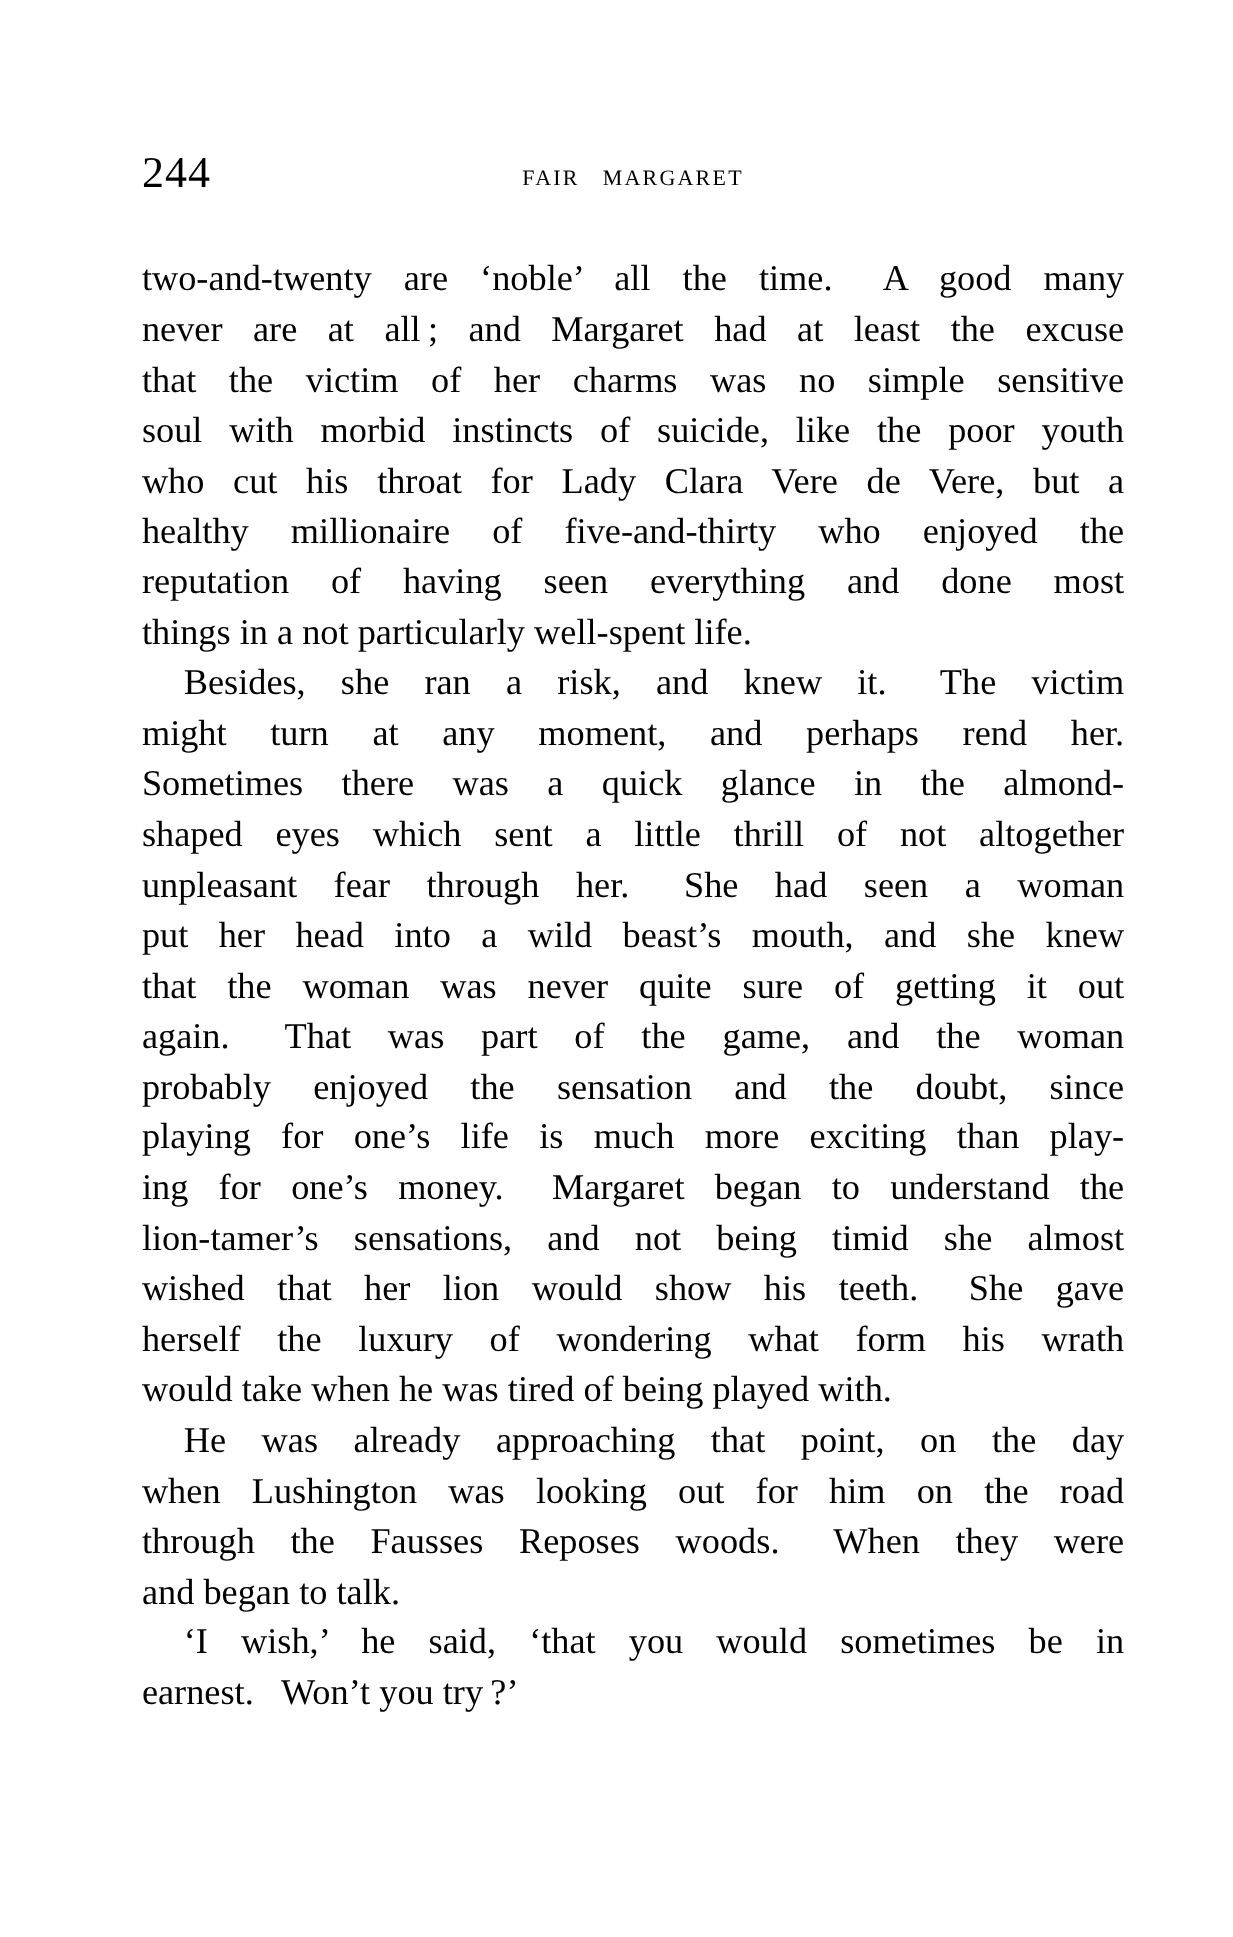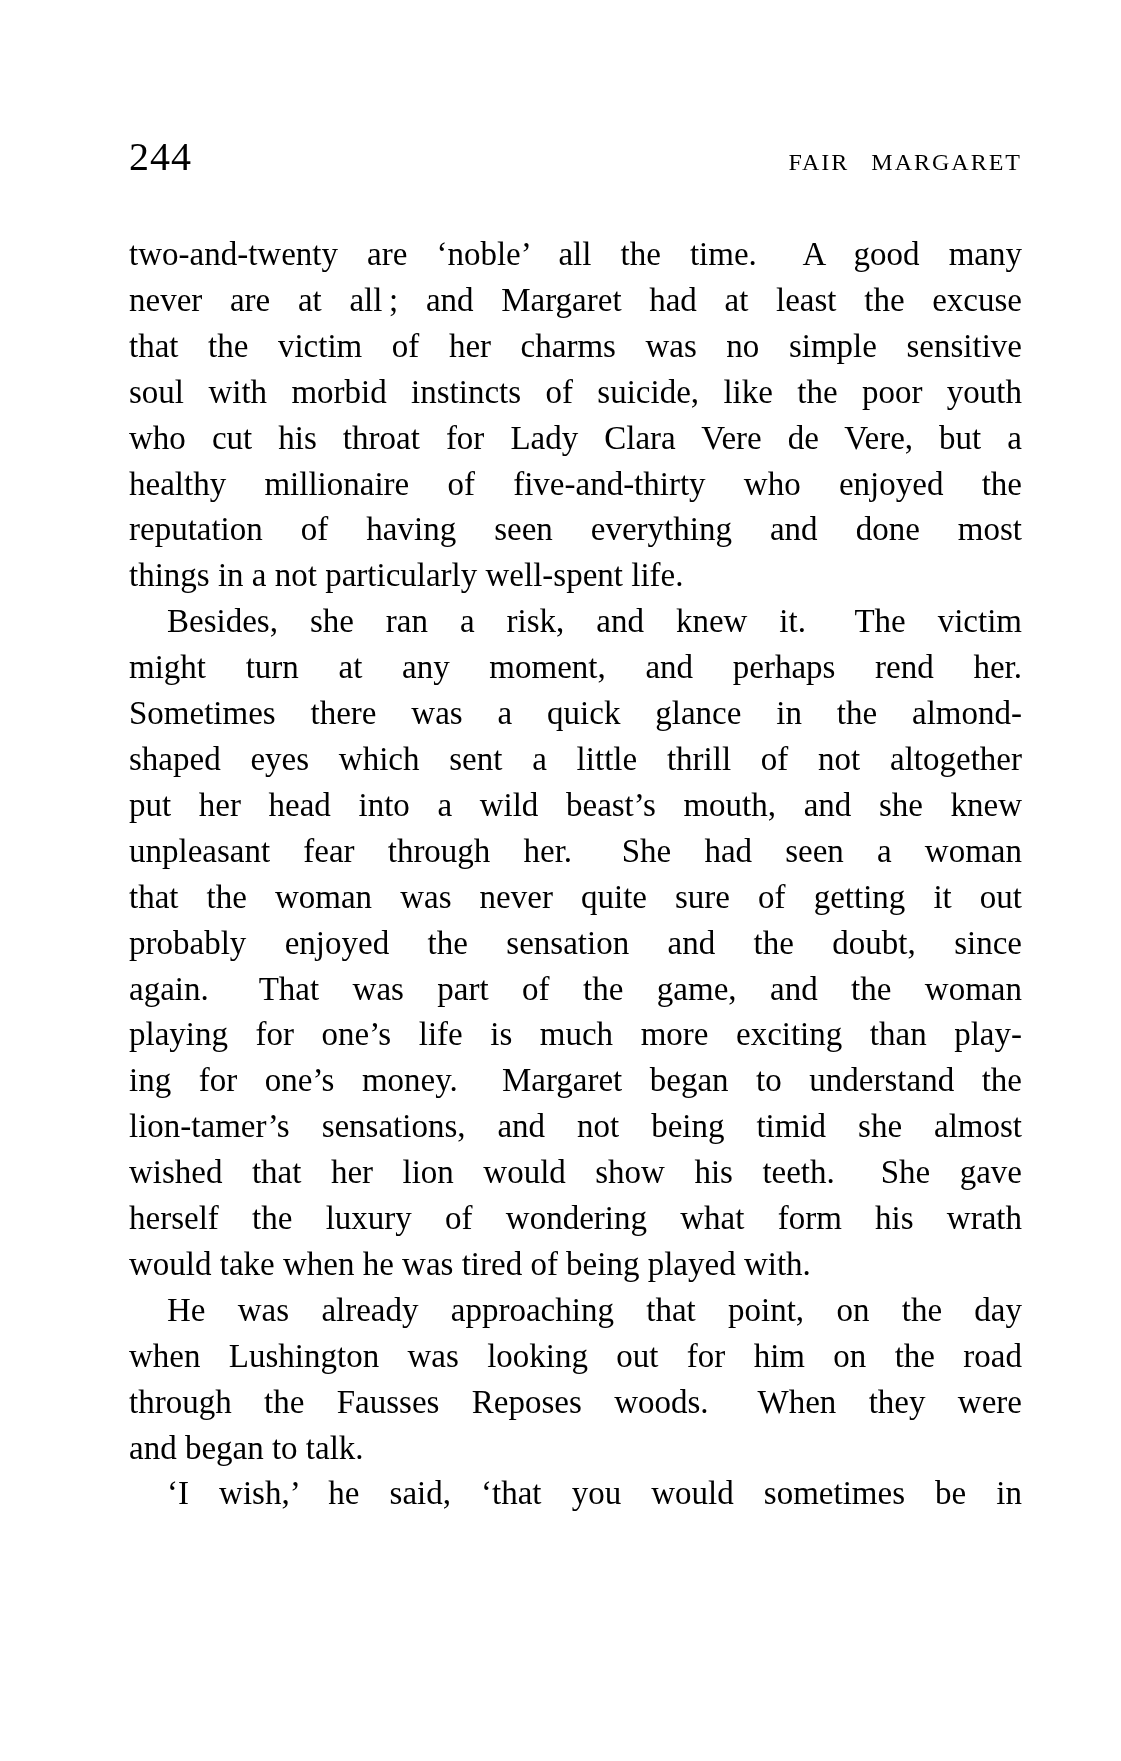--- a/index.html
+++ b/index.html
@@ -26,22 +26,22 @@
     top: 0;
     font-size: 40px;
     line-height: 46px;
     letter-spacing: 1px;
   }
   .title {
     position: absolute;
     left: 0;
     right: 0;
     top: 5px;
-    text-align: right;
-    font-size: 24px;
+    text-align: center;
+    font-size: 20px;
     line-height: 46px;
     letter-spacing: 2px;
     word-spacing: 14px;
   }
   .textblock {
     position: absolute;
     left: 129px;
     top: 211px;
     width: 893px;
   }
@@ -69,30 +69,31 @@
       <div class="line">that the victim of her charms was no simple sensitive</div>
       <div class="line">soul with morbid instincts of suicide, like the poor youth</div>
       <div class="line">who cut his throat for Lady Clara Vere de Vere, but a</div>
       <div class="line">healthy millionaire of five-and-thirty who enjoyed the</div>
       <div class="line">reputation of having seen everything and done most</div>
       <div class="line end">things in a not particularly well-spent life.</div>
       <div class="line indent">Besides, she ran a risk, and knew it.  The victim</div>
       <div class="line">might turn at any moment, and perhaps rend her.</div>
       <div class="line">Sometimes there was a quick glance in the almond-</div>
       <div class="line">shaped eyes which sent a little thrill of not altogether</div>
+      <div class="line">unpleasant fear through her.  She had seen a woman</div>
       <div class="line">put her head into a wild beast’s mouth, and she knew</div>
-      <div class="line">unpleasant fear through her.  She had seen a woman</div>
       <div class="line">that the woman was never quite sure of getting it out</div>
+      <div class="line">again.  That was part of the game, and the woman</div>
       <div class="line">probably enjoyed the sensation and the doubt, since</div>
-      <div class="line">again.  That was part of the game, and the woman</div>
       <div class="line">playing for one’s life is much more exciting than play-</div>
       <div class="line">ing for one’s money.  Margaret began to understand the</div>
       <div class="line">lion-tamer’s sensations, and not being timid she almost</div>
       <div class="line">wished that her lion would show his teeth.  She gave</div>
       <div class="line">herself the luxury of wondering what form his wrath</div>
       <div class="line end">would take when he was tired of being played with.</div>
       <div class="line indent">He was already approaching that point, on the day</div>
       <div class="line">when Lushington was looking out for him on the road</div>
       <div class="line">through the Fausses Reposes woods.  When they were</div>
       <div class="line end">and began to talk.</div>
       <div class="line indent">‘I wish,’ he said, ‘that you would sometimes be in</div>
+      <div class="line end">earnest.  Won’t you try ?’</div>
     </div>
 </div>
 
 </body></html>

